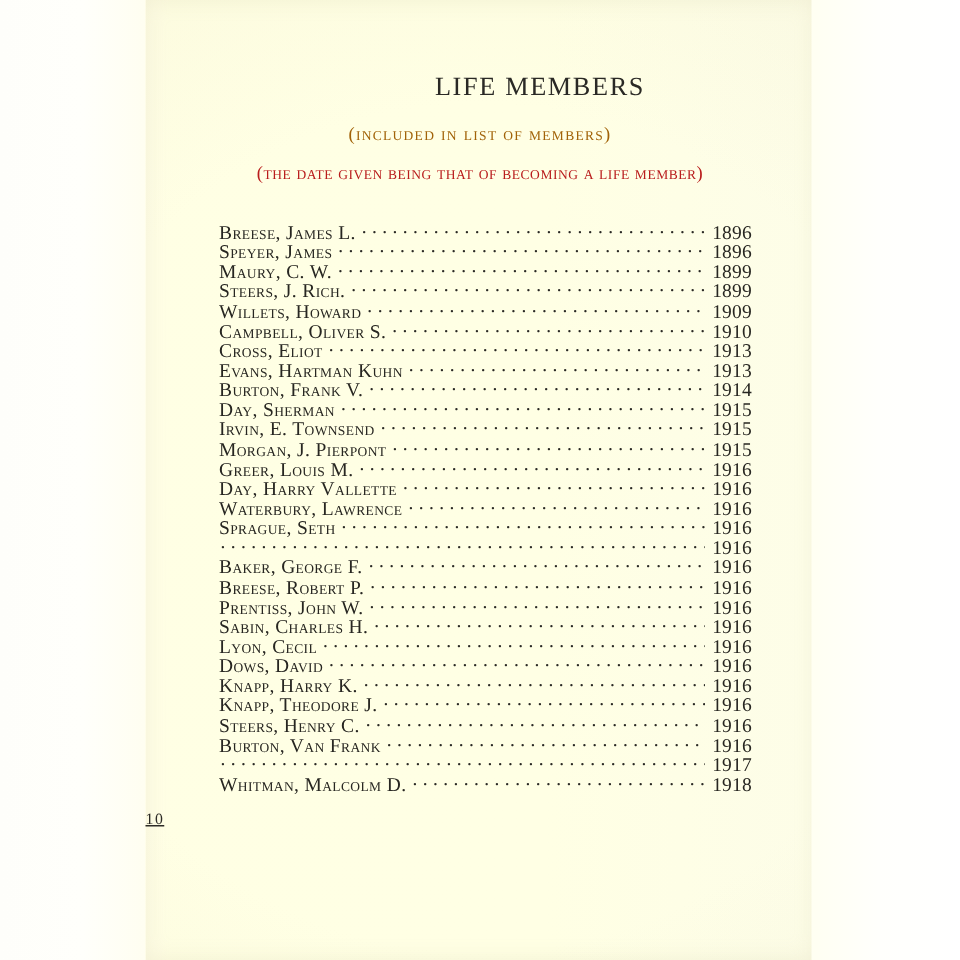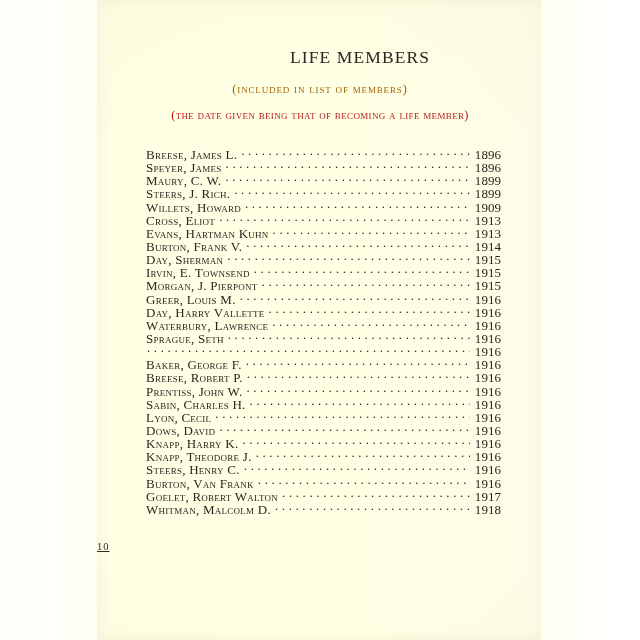--- a/index.html
+++ b/index.html
@@ -204,20 +204,25 @@
           <span class="nm">Steers, J. Rich.</span>
           <span class="leader"></span>
           <span class="yr">1899</span>
         </div>
         <div class="entry">
           <span class="nm">Willets, Howard</span>
           <span class="leader"></span>
           <span class="yr">1909</span>
         </div>
         <div class="entry">
+          <span class="nm">Campbell, Oliver S.</span>
+          <span class="leader"></span>
+          <span class="yr">1910</span>
+        </div>
+        <div class="entry">
           <span class="nm">Cross, Eliot</span>
           <span class="leader"></span>
           <span class="yr">1913</span>
         </div>
         <div class="entry">
           <span class="nm">Evans, Hartman Kuhn</span>
           <span class="leader"></span>
           <span class="yr">1913</span>
         </div>
         <div class="entry">
@@ -308,21 +313,20 @@
           <span class="nm">Steers, Henry C.</span>
           <span class="leader"></span>
           <span class="yr">1916</span>
         </div>
         <div class="entry">
           <span class="nm">Burton, Van Frank</span>
           <span class="leader"></span>
           <span class="yr">1916</span>
         </div>
         <div class="entry">
-          <span class="nm">Goelet, Robert Walton</span>
           <span class="leader"></span>
           <span class="yr">1917</span>
         </div>
         <div class="entry">
           <span class="nm">Whitman, Malcolm D.</span>
           <span class="leader"></span>
           <span class="yr">1918</span>
         </div>
       </div>
 

